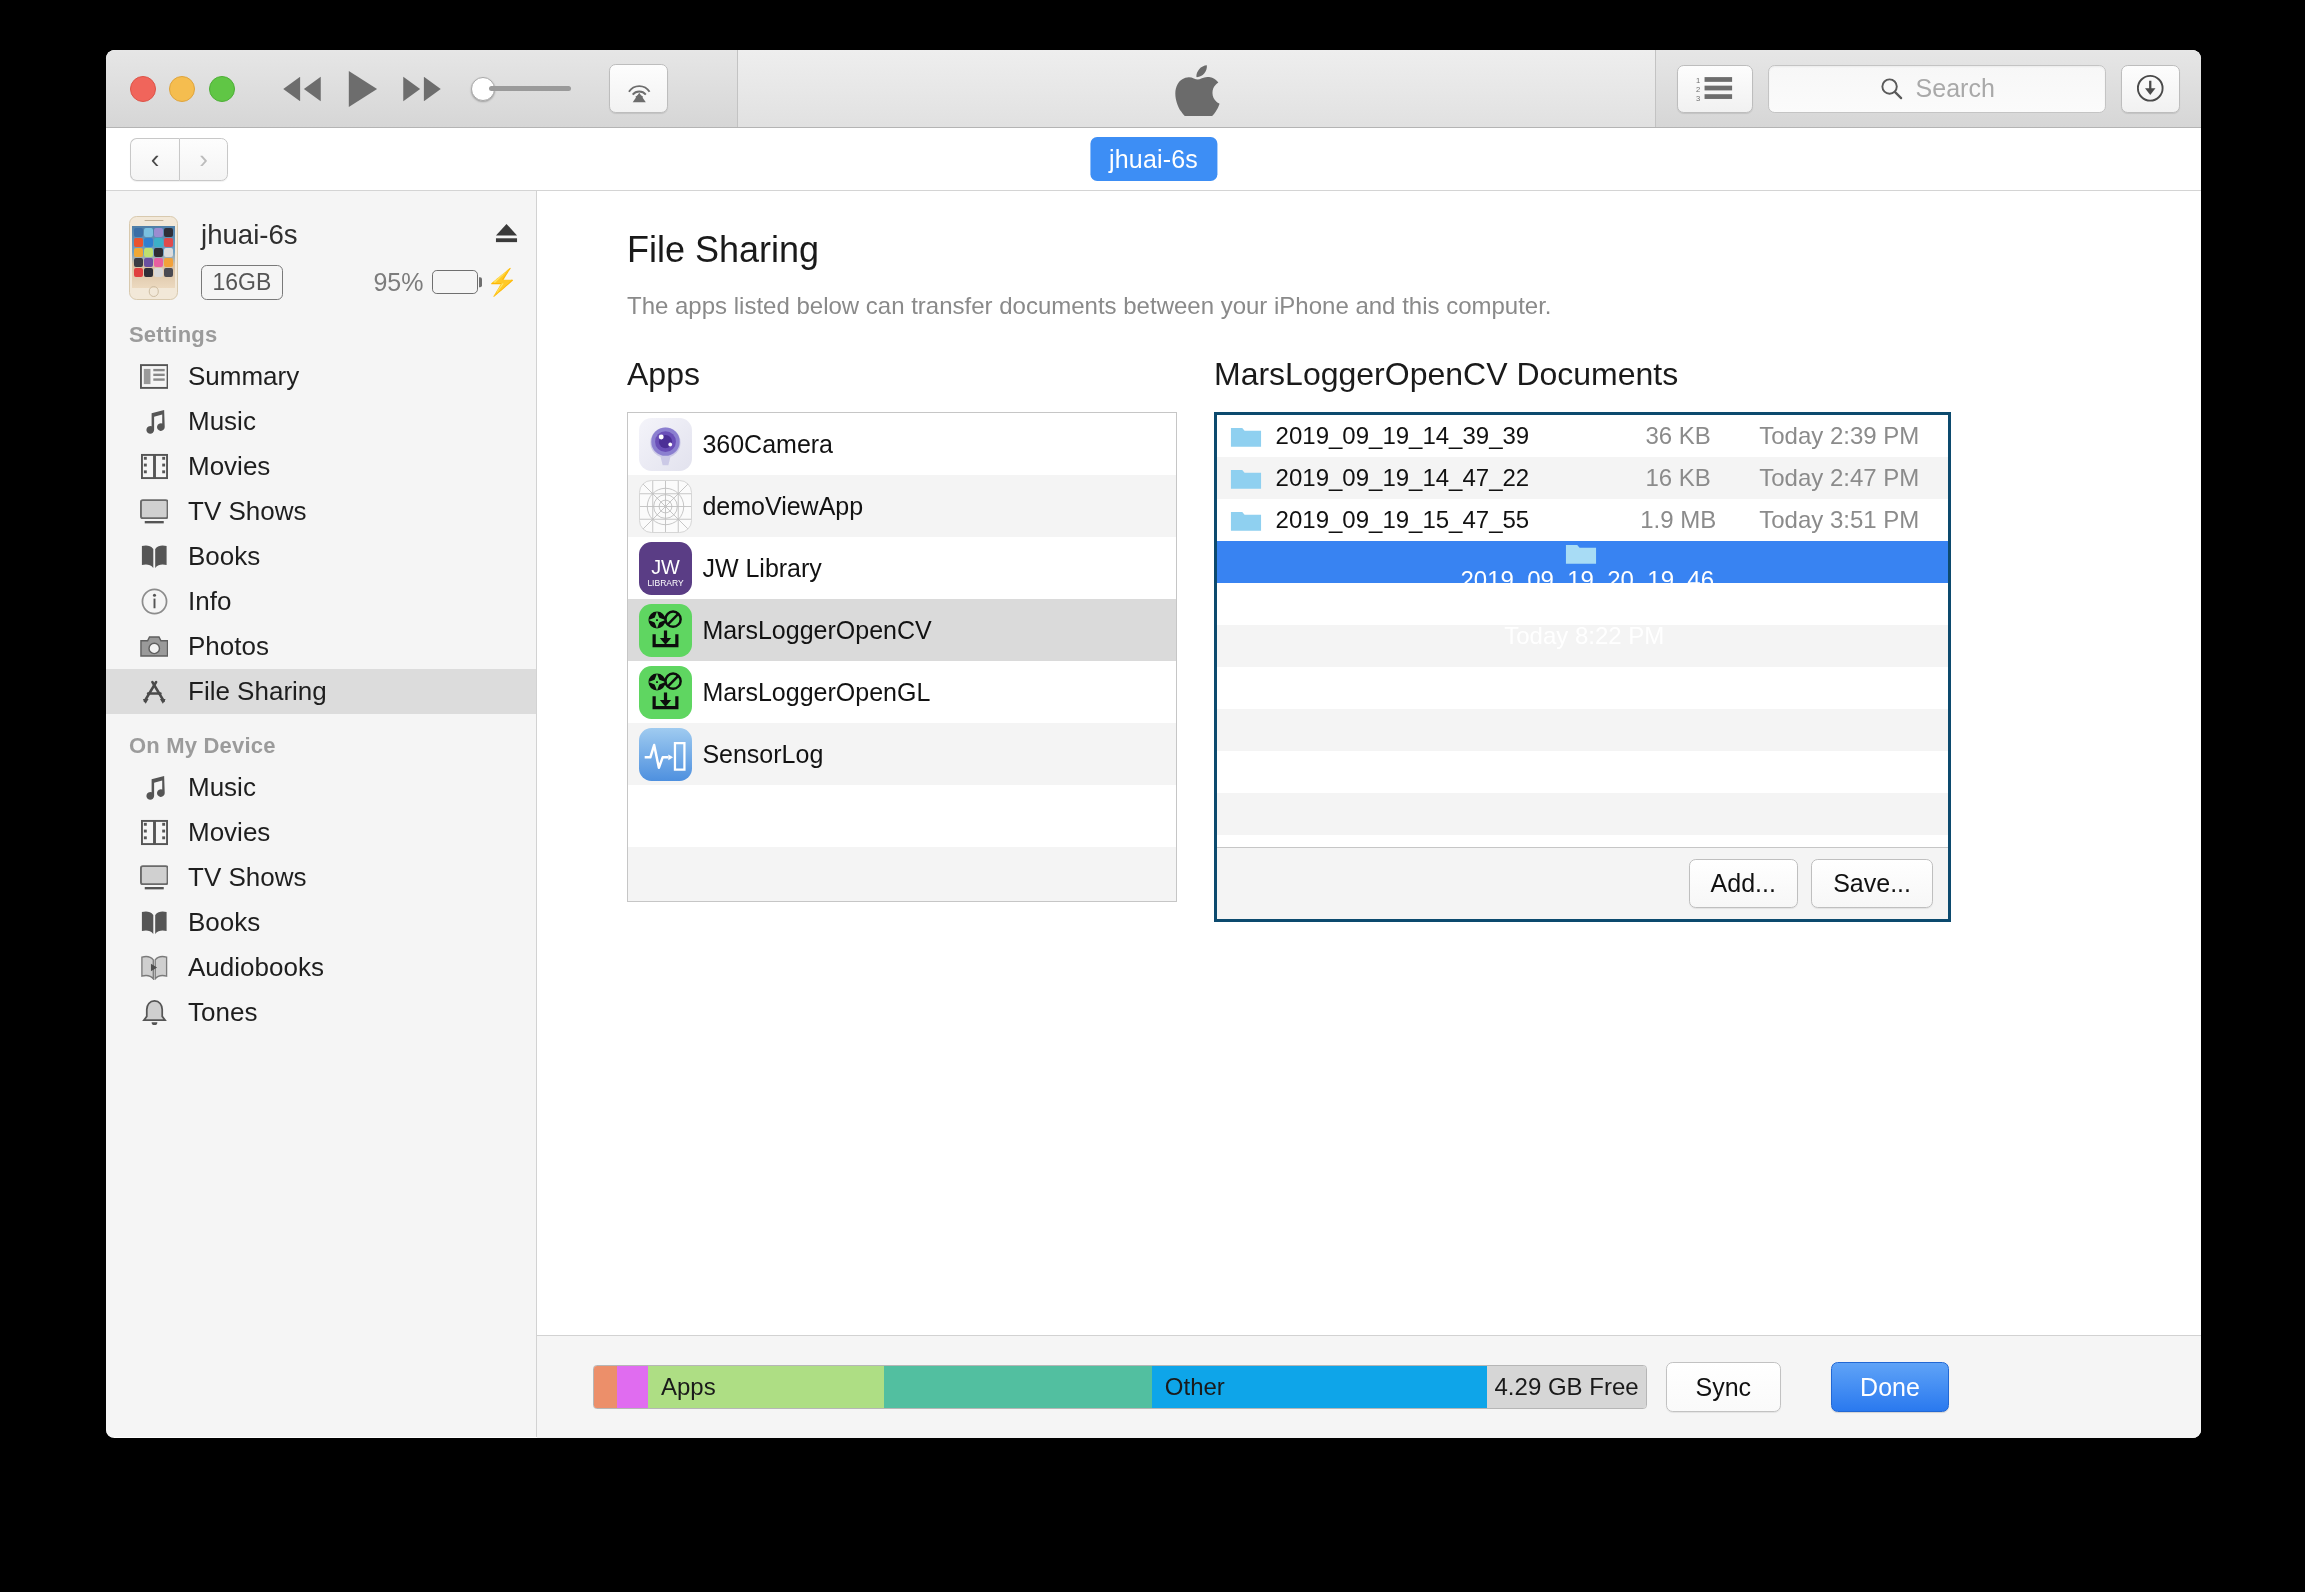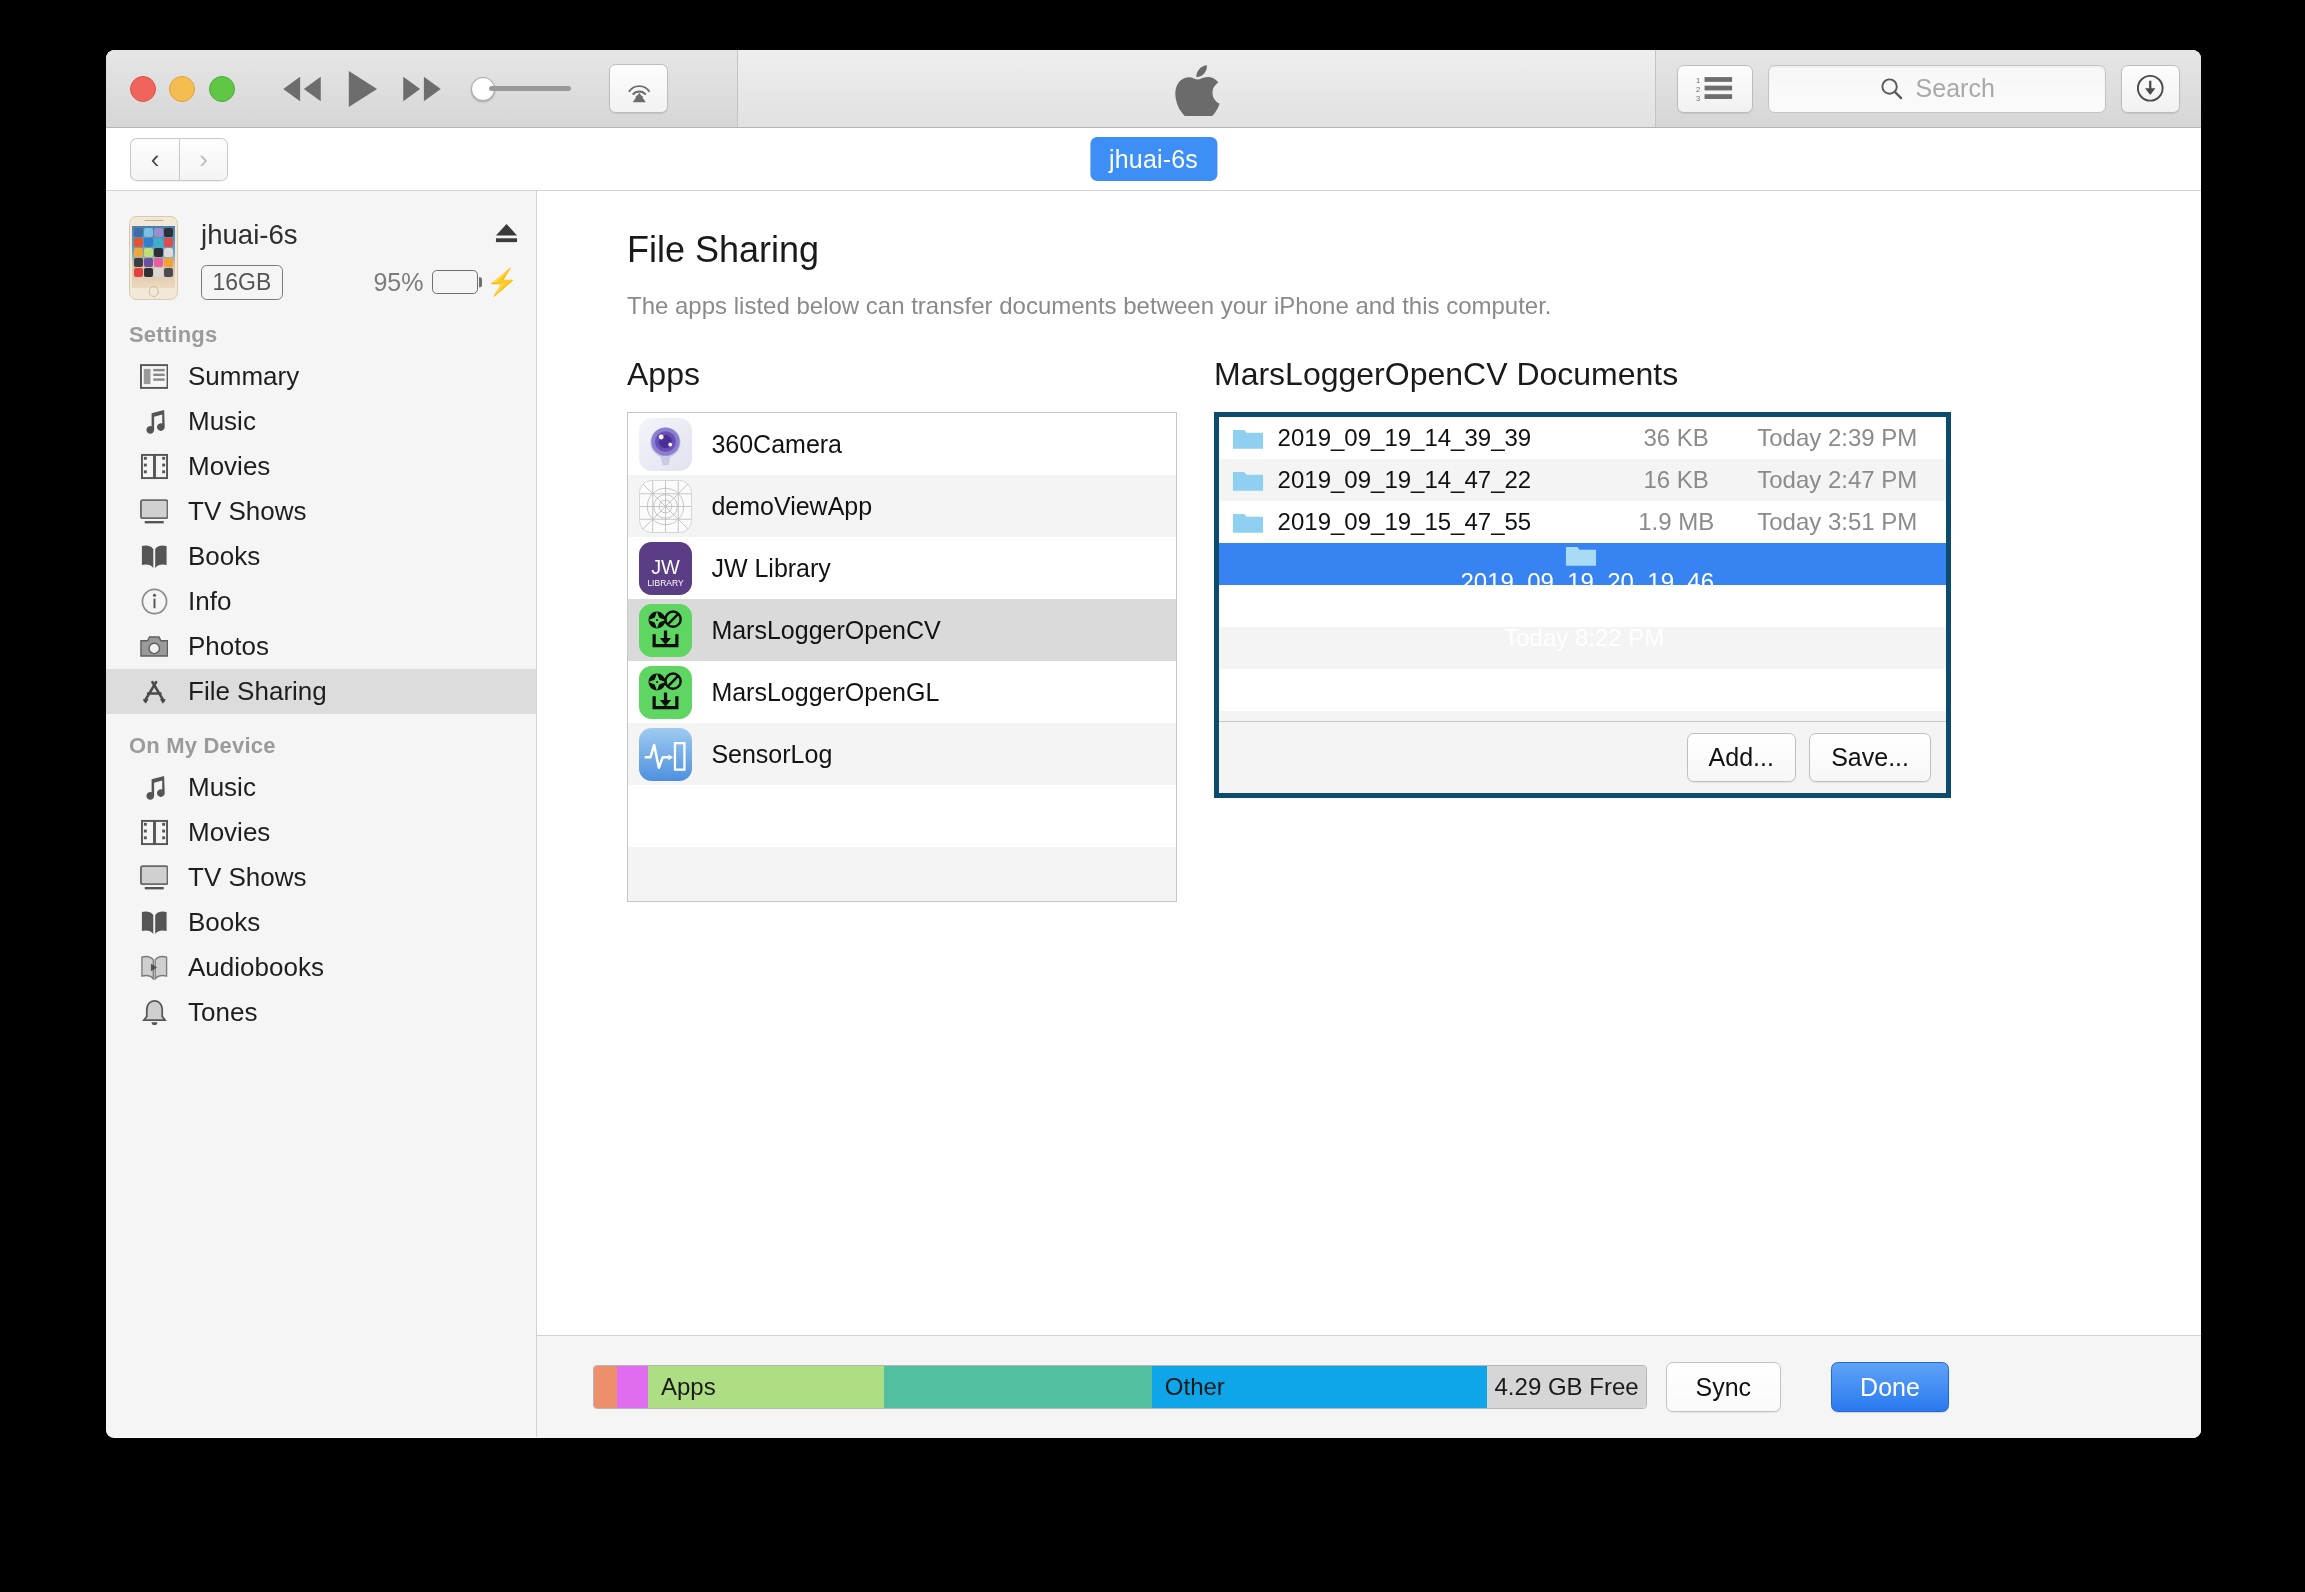--- a/index.html
+++ b/index.html
@@ -239,39 +239,39 @@
   .apps-panel {
     border: 1px solid #c6c6c6;
     background: #fff;
     height: 490px;
     overflow: hidden;
   }
   .app-row {
     display: flex; align-items: center;
     height: 62px;
     padding-left: 11.4px;
-    gap: 19px;
+    gap: 10px;
   }
   .app-row.alt { background: #f4f4f4; }
   .app-row.selected { background: #dadada; }
   .app-icon {
     width: 53px; height: 53px; border-radius: 12.4px;
     flex-shrink: 0;
     display: flex; align-items: center; justify-content: center;
     overflow: hidden;
     position: relative;
   }
   .app-name { font-size: 25px; color: #121212; }
   .filler-row { height: 62px; }
   .filler-row.alt { background: #f4f4f4; }
 
   .docs-panel {
-    border: 5px solid #0c4a6e;
+    border: 3px solid #0c4a6e;
     background: #fff;
-    height: 386px;
+    height: 510px;
     display: flex; flex-direction: column;
   }
   .docs-list { flex: 1; overflow: hidden; }
   .doc-row {
     display: flex; align-items: center;
     height: 42px;
     padding: 0 3.8px 0 13.3px;
   }
   .doc-row.alt { background: #f4f4f4; }
   .doc-row.selected { background: #3883f2; flex-direction: column; }

